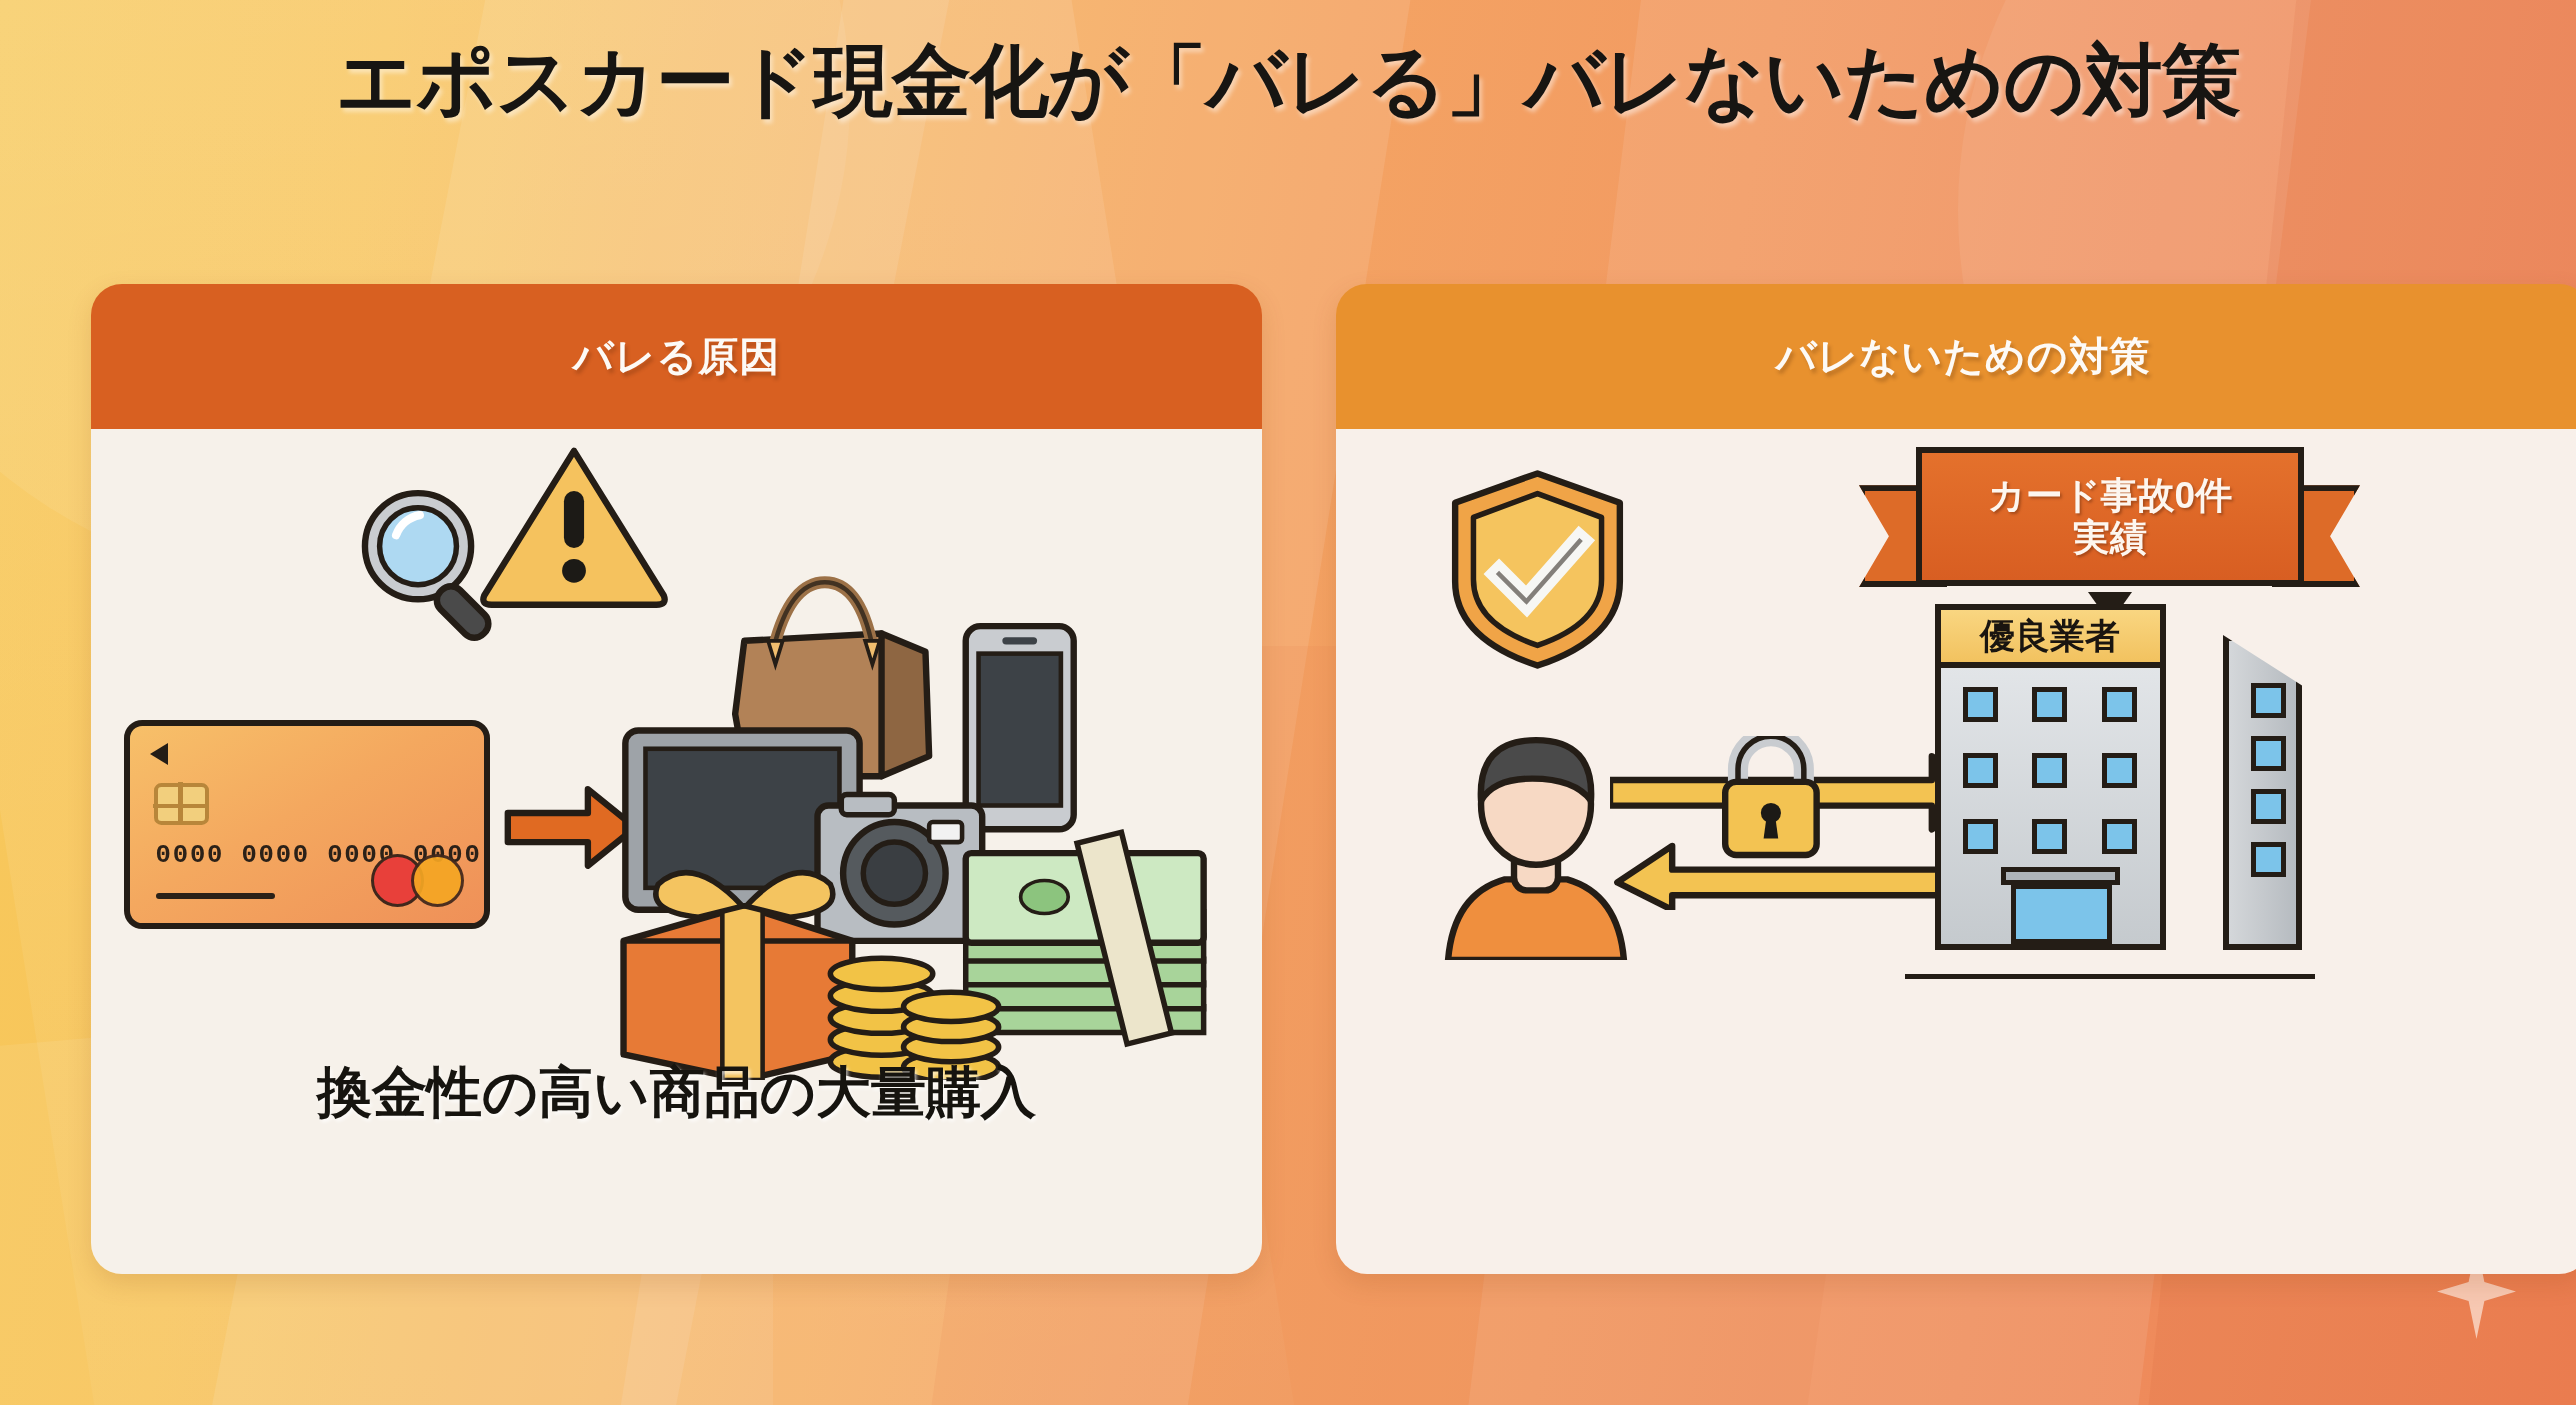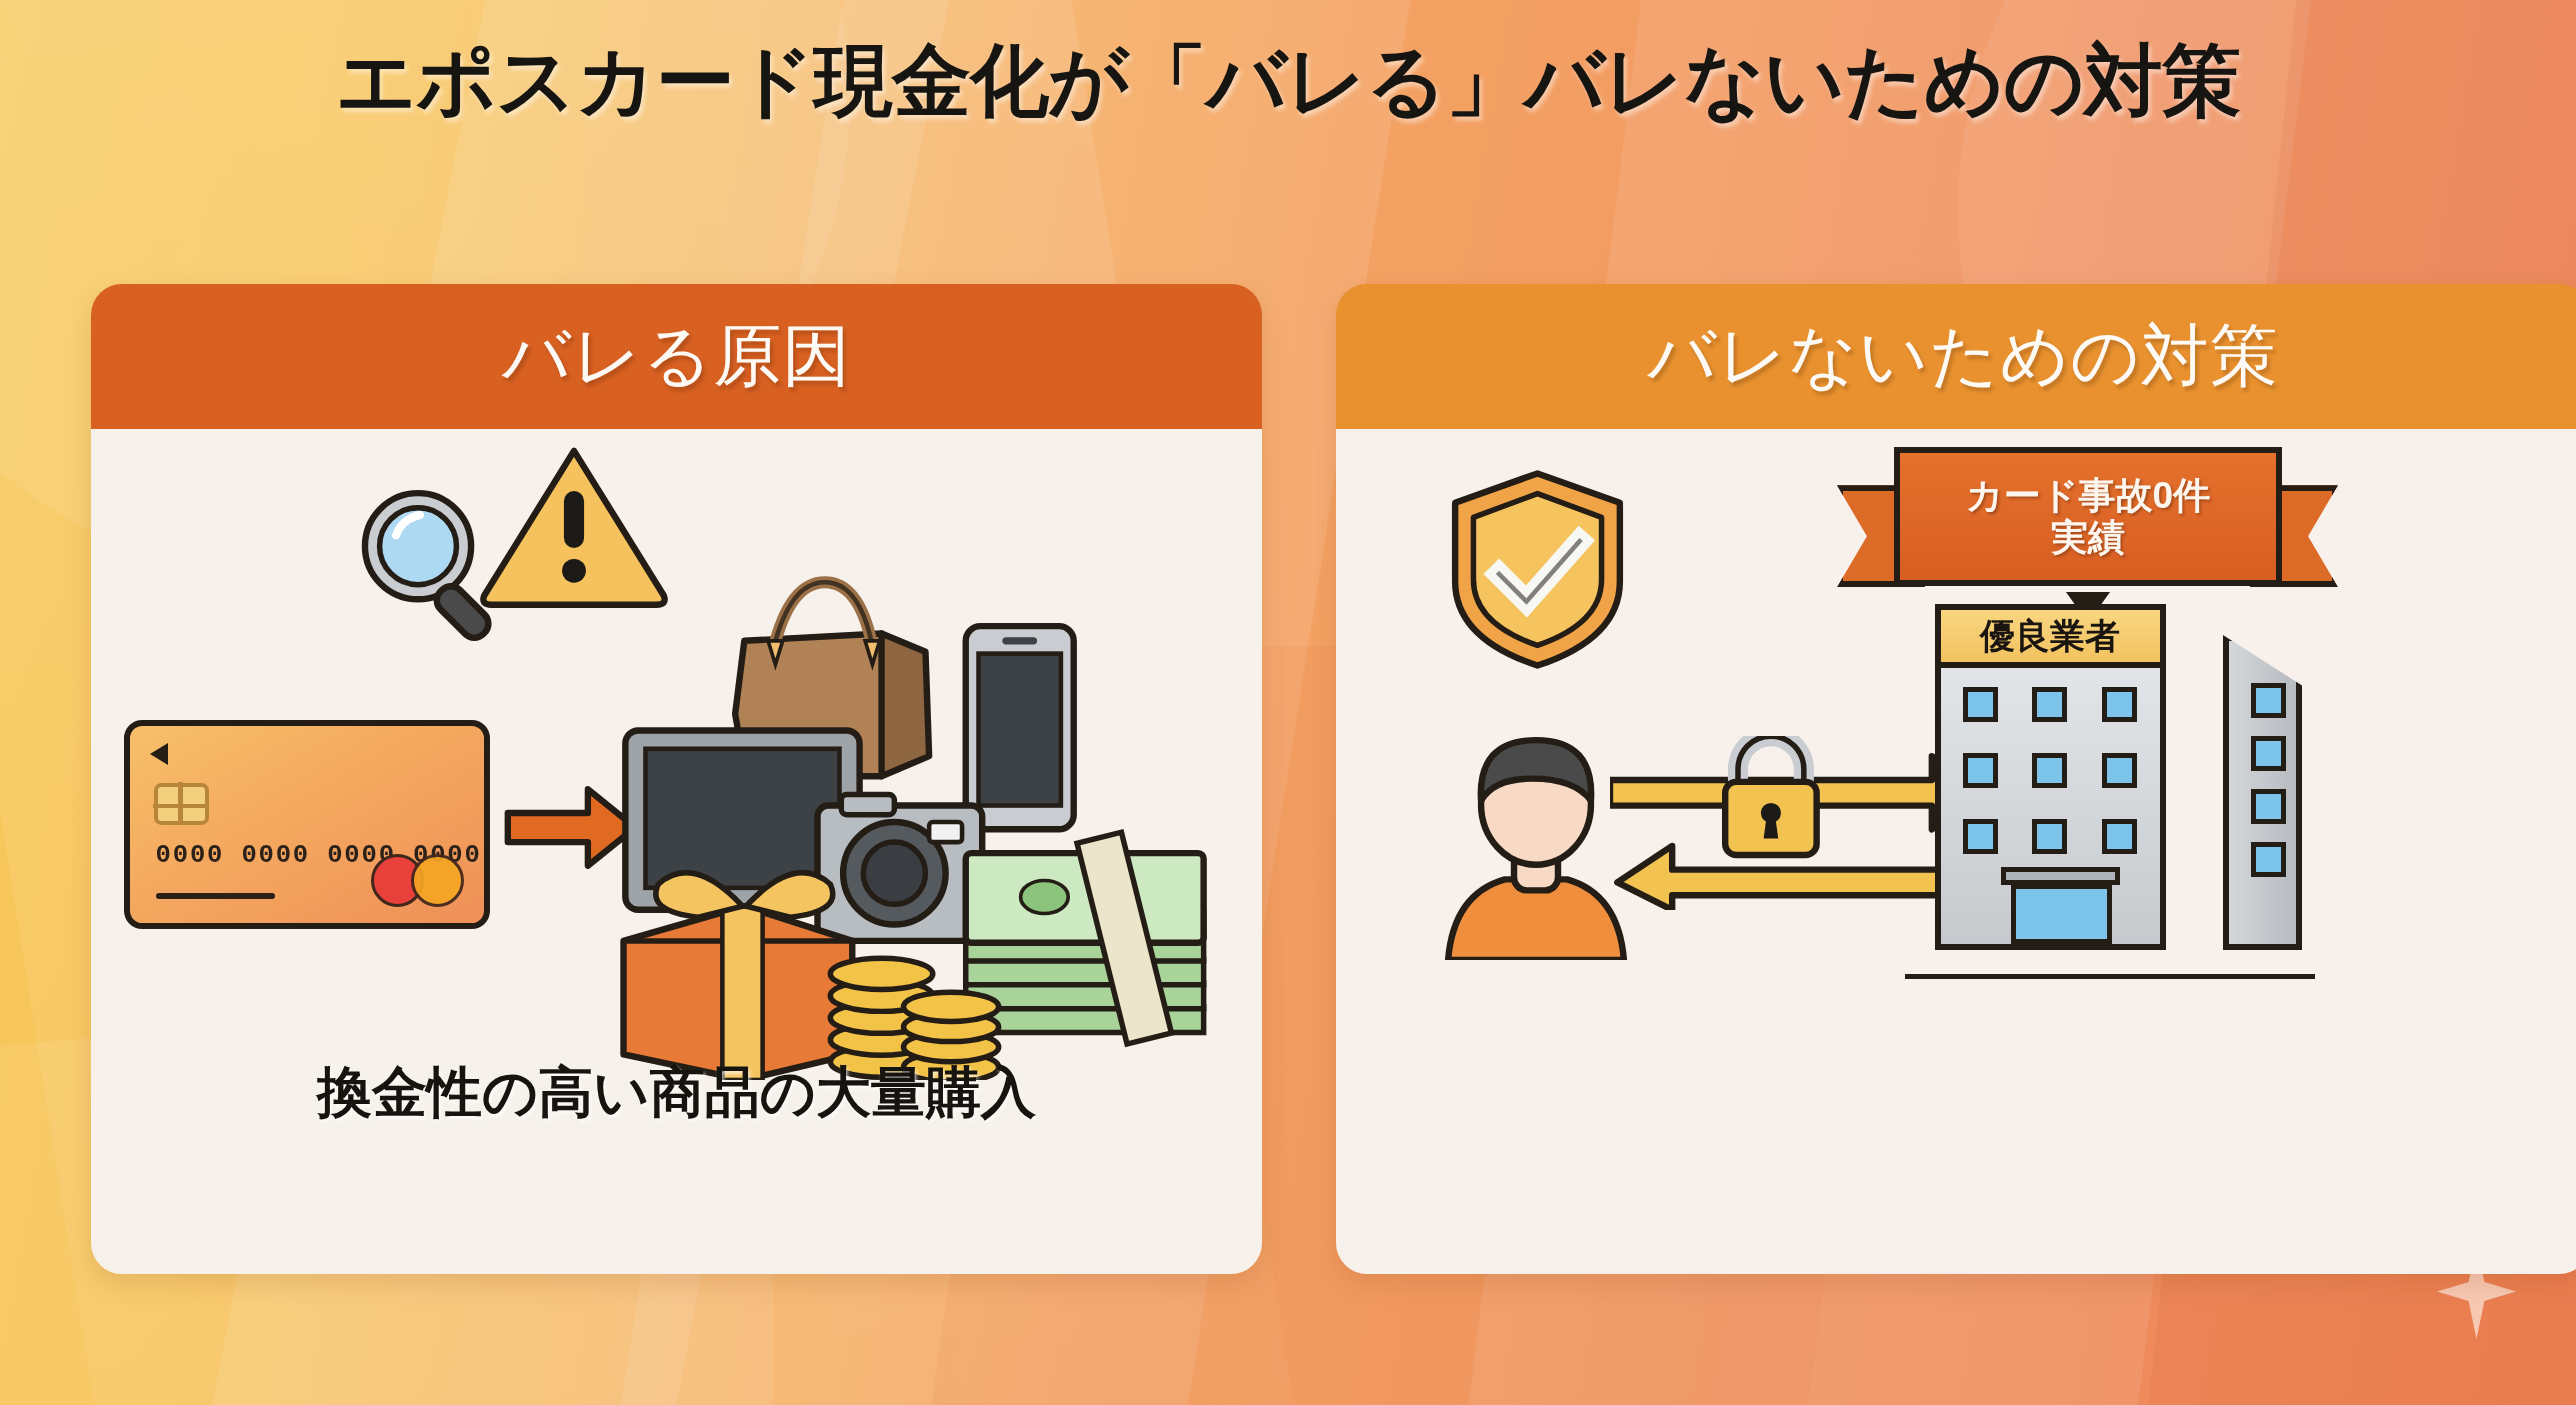--- a/index.html
+++ b/index.html
@@ -57,21 +57,21 @@
     position:absolute; top:284px; height:990px;
     border-radius:31px; overflow:hidden;
     box-shadow:0 9.1px 24px rgba(140,70,20,.16);
     z-index:4;
   }
   #card-left { left:91px;  width:1171px; }
   #card-right{ left:1336px; width:1254px; }
 
   .card-header{
     height:145px; display:flex; align-items:center; justify-content:center;
-    color:#fdfaf6; font-size:68px; font-weight:normal; letter-spacing:0.9px;
+    color:#fdfaf6; font-size:40px; font-weight:bold; letter-spacing:0.9px;
     text-shadow:2.7px 3.7px 3.7px rgba(60,25,0,.22);
   }
   #card-left  .card-header{ background:#d86021; }
   #card-right .card-header{ background:#e8912e; }
 
   .card-body{
     height:845px; background:#f6f1ea; position:relative;
   }
   #card-right .card-body{ background:#f8f0ea; }
 
@@ -113,21 +113,21 @@
   .mc .mc-y{ right:0; background:#f5a623; opacity:.92;}
 
   .bigarrow{ left:413px; top:353px; width:135px; height:91px; }
 
   .goods{ left:516px; top:102px; width:604px; height:549px; }
 
   
   .shield { left:110px; top:37px;  width:183px; height:207px; }
   .person { left:101px; top:302px; width:198px; height:229px; }
   .lockrow{ left:274px; top:307px; width:384px; height:174px; }
-  .ribbon { left:501px; top:18.3px;  width:501px; height:165px; }
+  .ribbon { left:523px; top:18.3px;  width:501px; height:165px; }
   .building{left:582px; top:166px; width:384px; height:384px;}
 
   .ribbon-tail{ position:absolute; top:38px; width:88px; height:102px;
     background:#dd6b28; border:6.4px solid #241d16;}
   .ribbon-tail.l{ left:0;  clip-path:polygon(0 0,100% 0,100% 100%,0 100%,34% 50%);}
   .ribbon-tail.r{ right:0; clip-path:polygon(0 0,100% 0,66% 50%,100% 100%,0 100%);}
   .ribbon-main{ position:absolute; left:57px; top:0; width:388px; height:139px;
     background:linear-gradient(180deg,#e4712c,#d85e22);
     border:6.4px solid #241d16; display:flex; flex-direction:column;
     align-items:center; justify-content:center; color:#fdf6ef;

